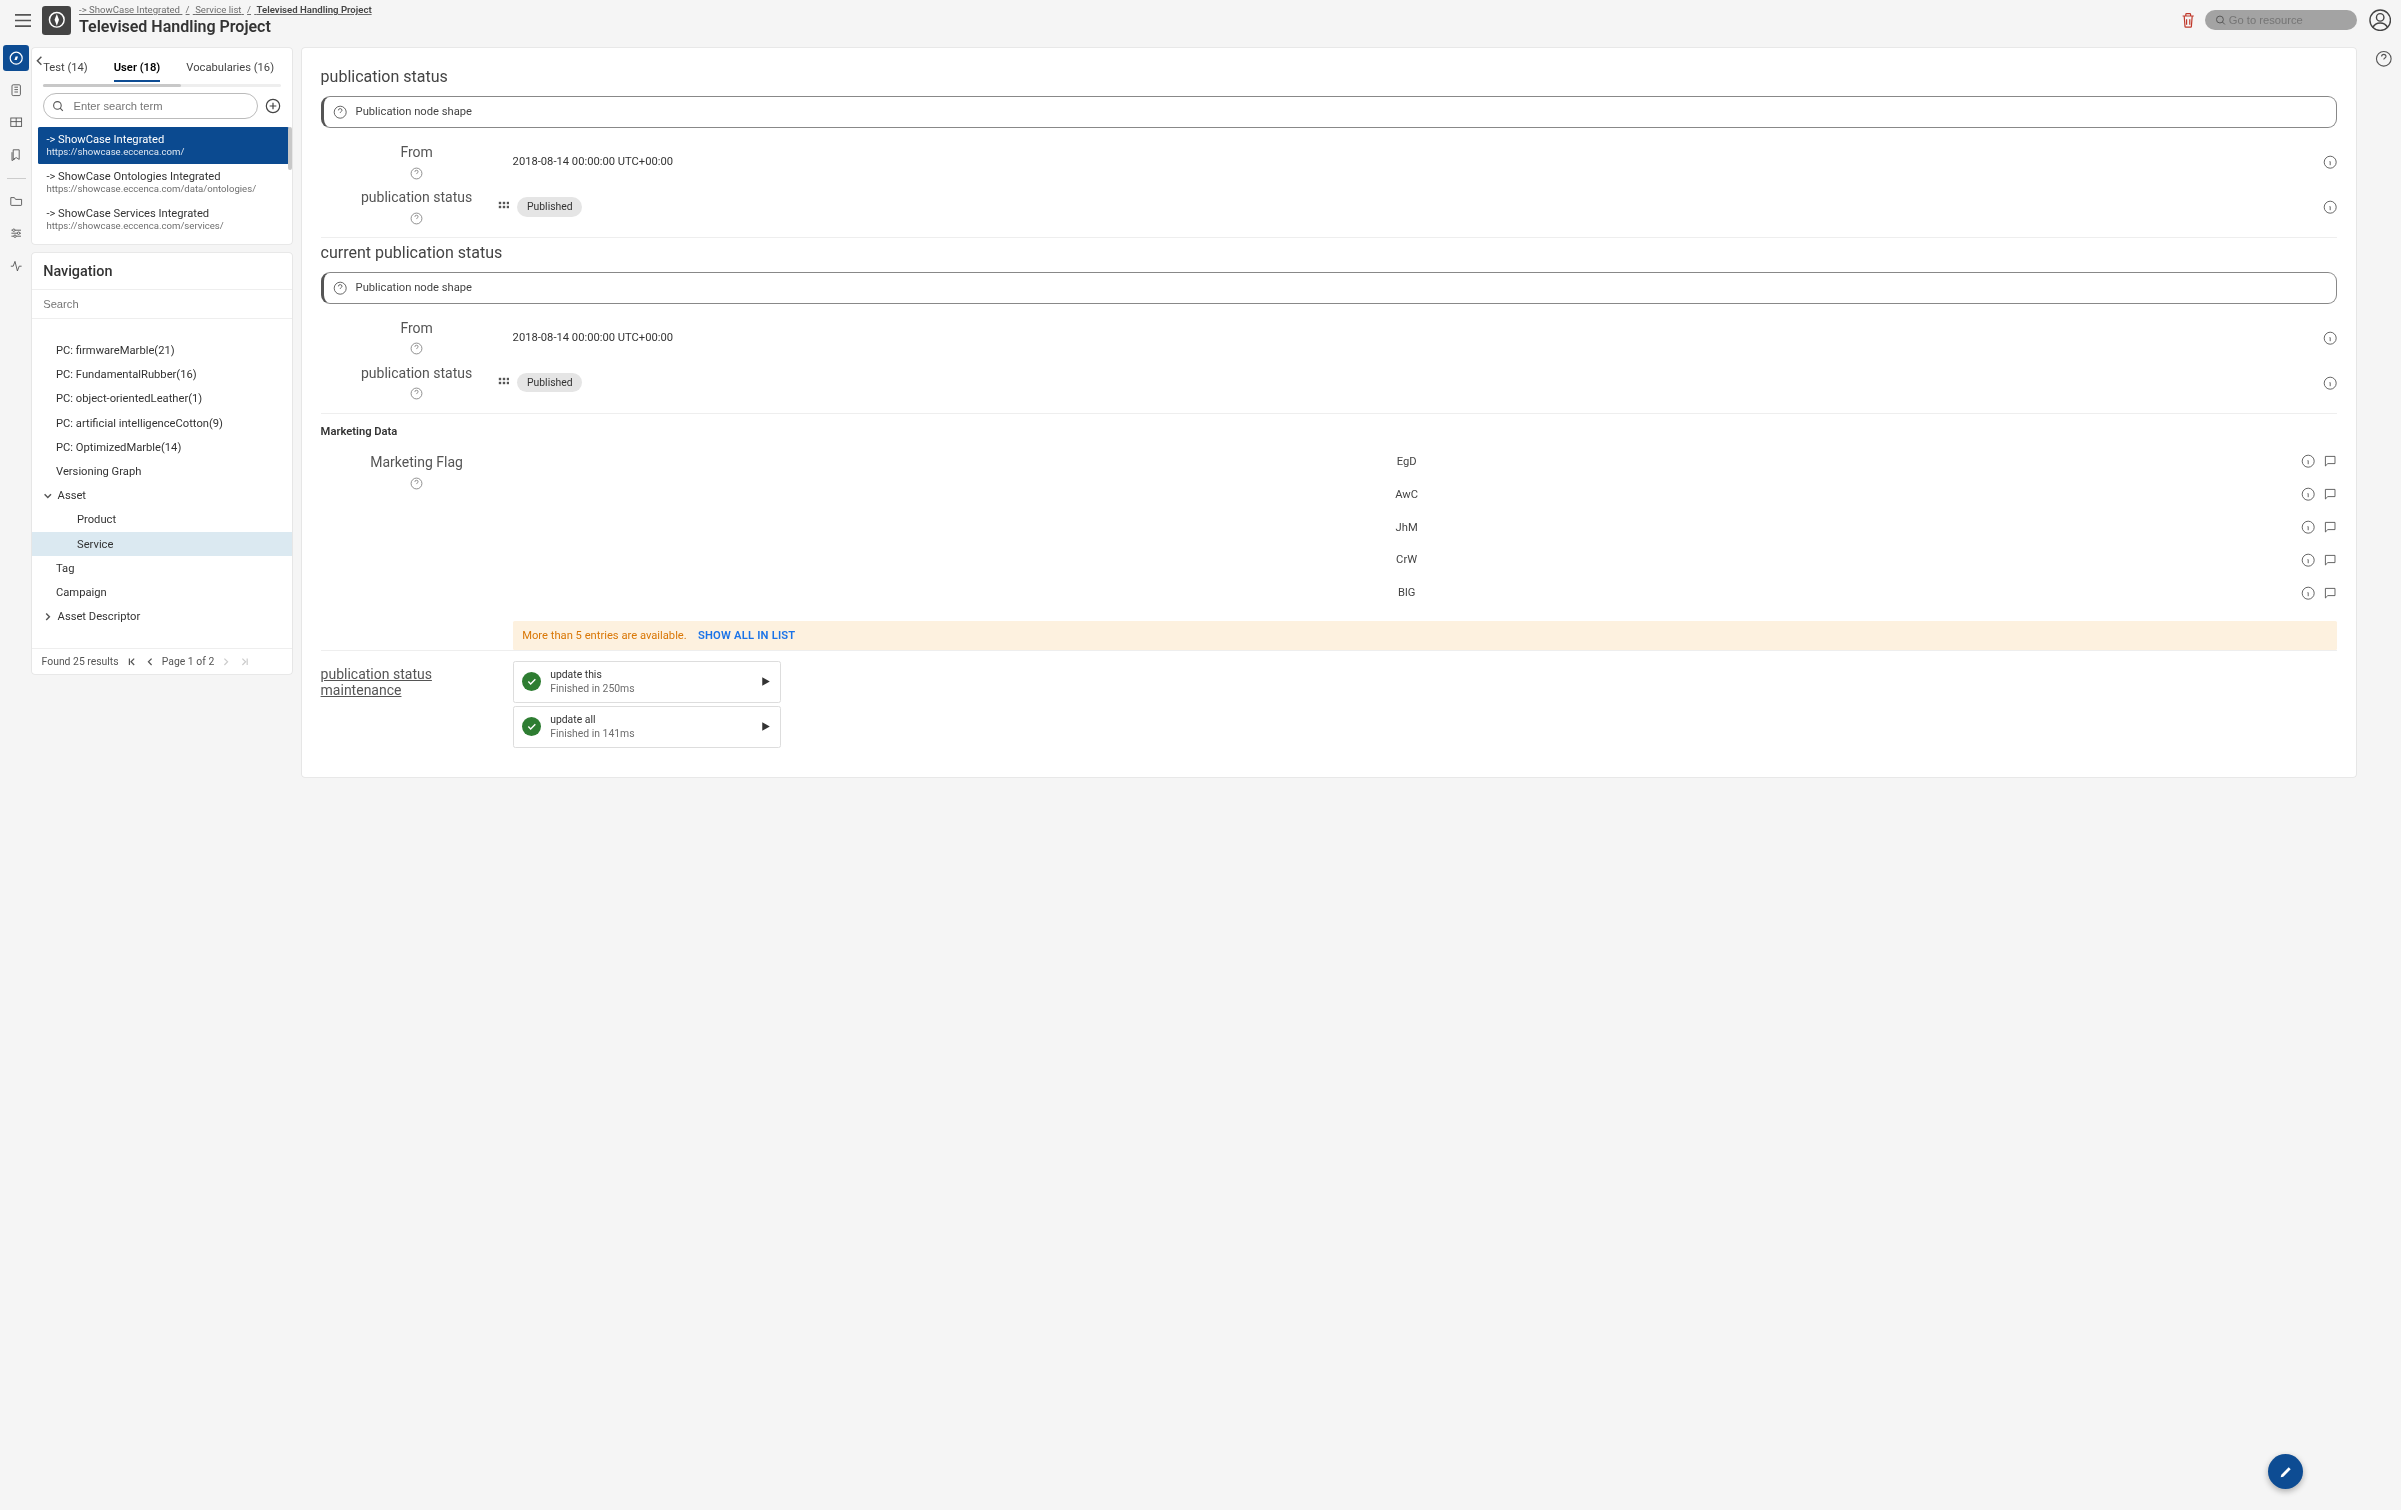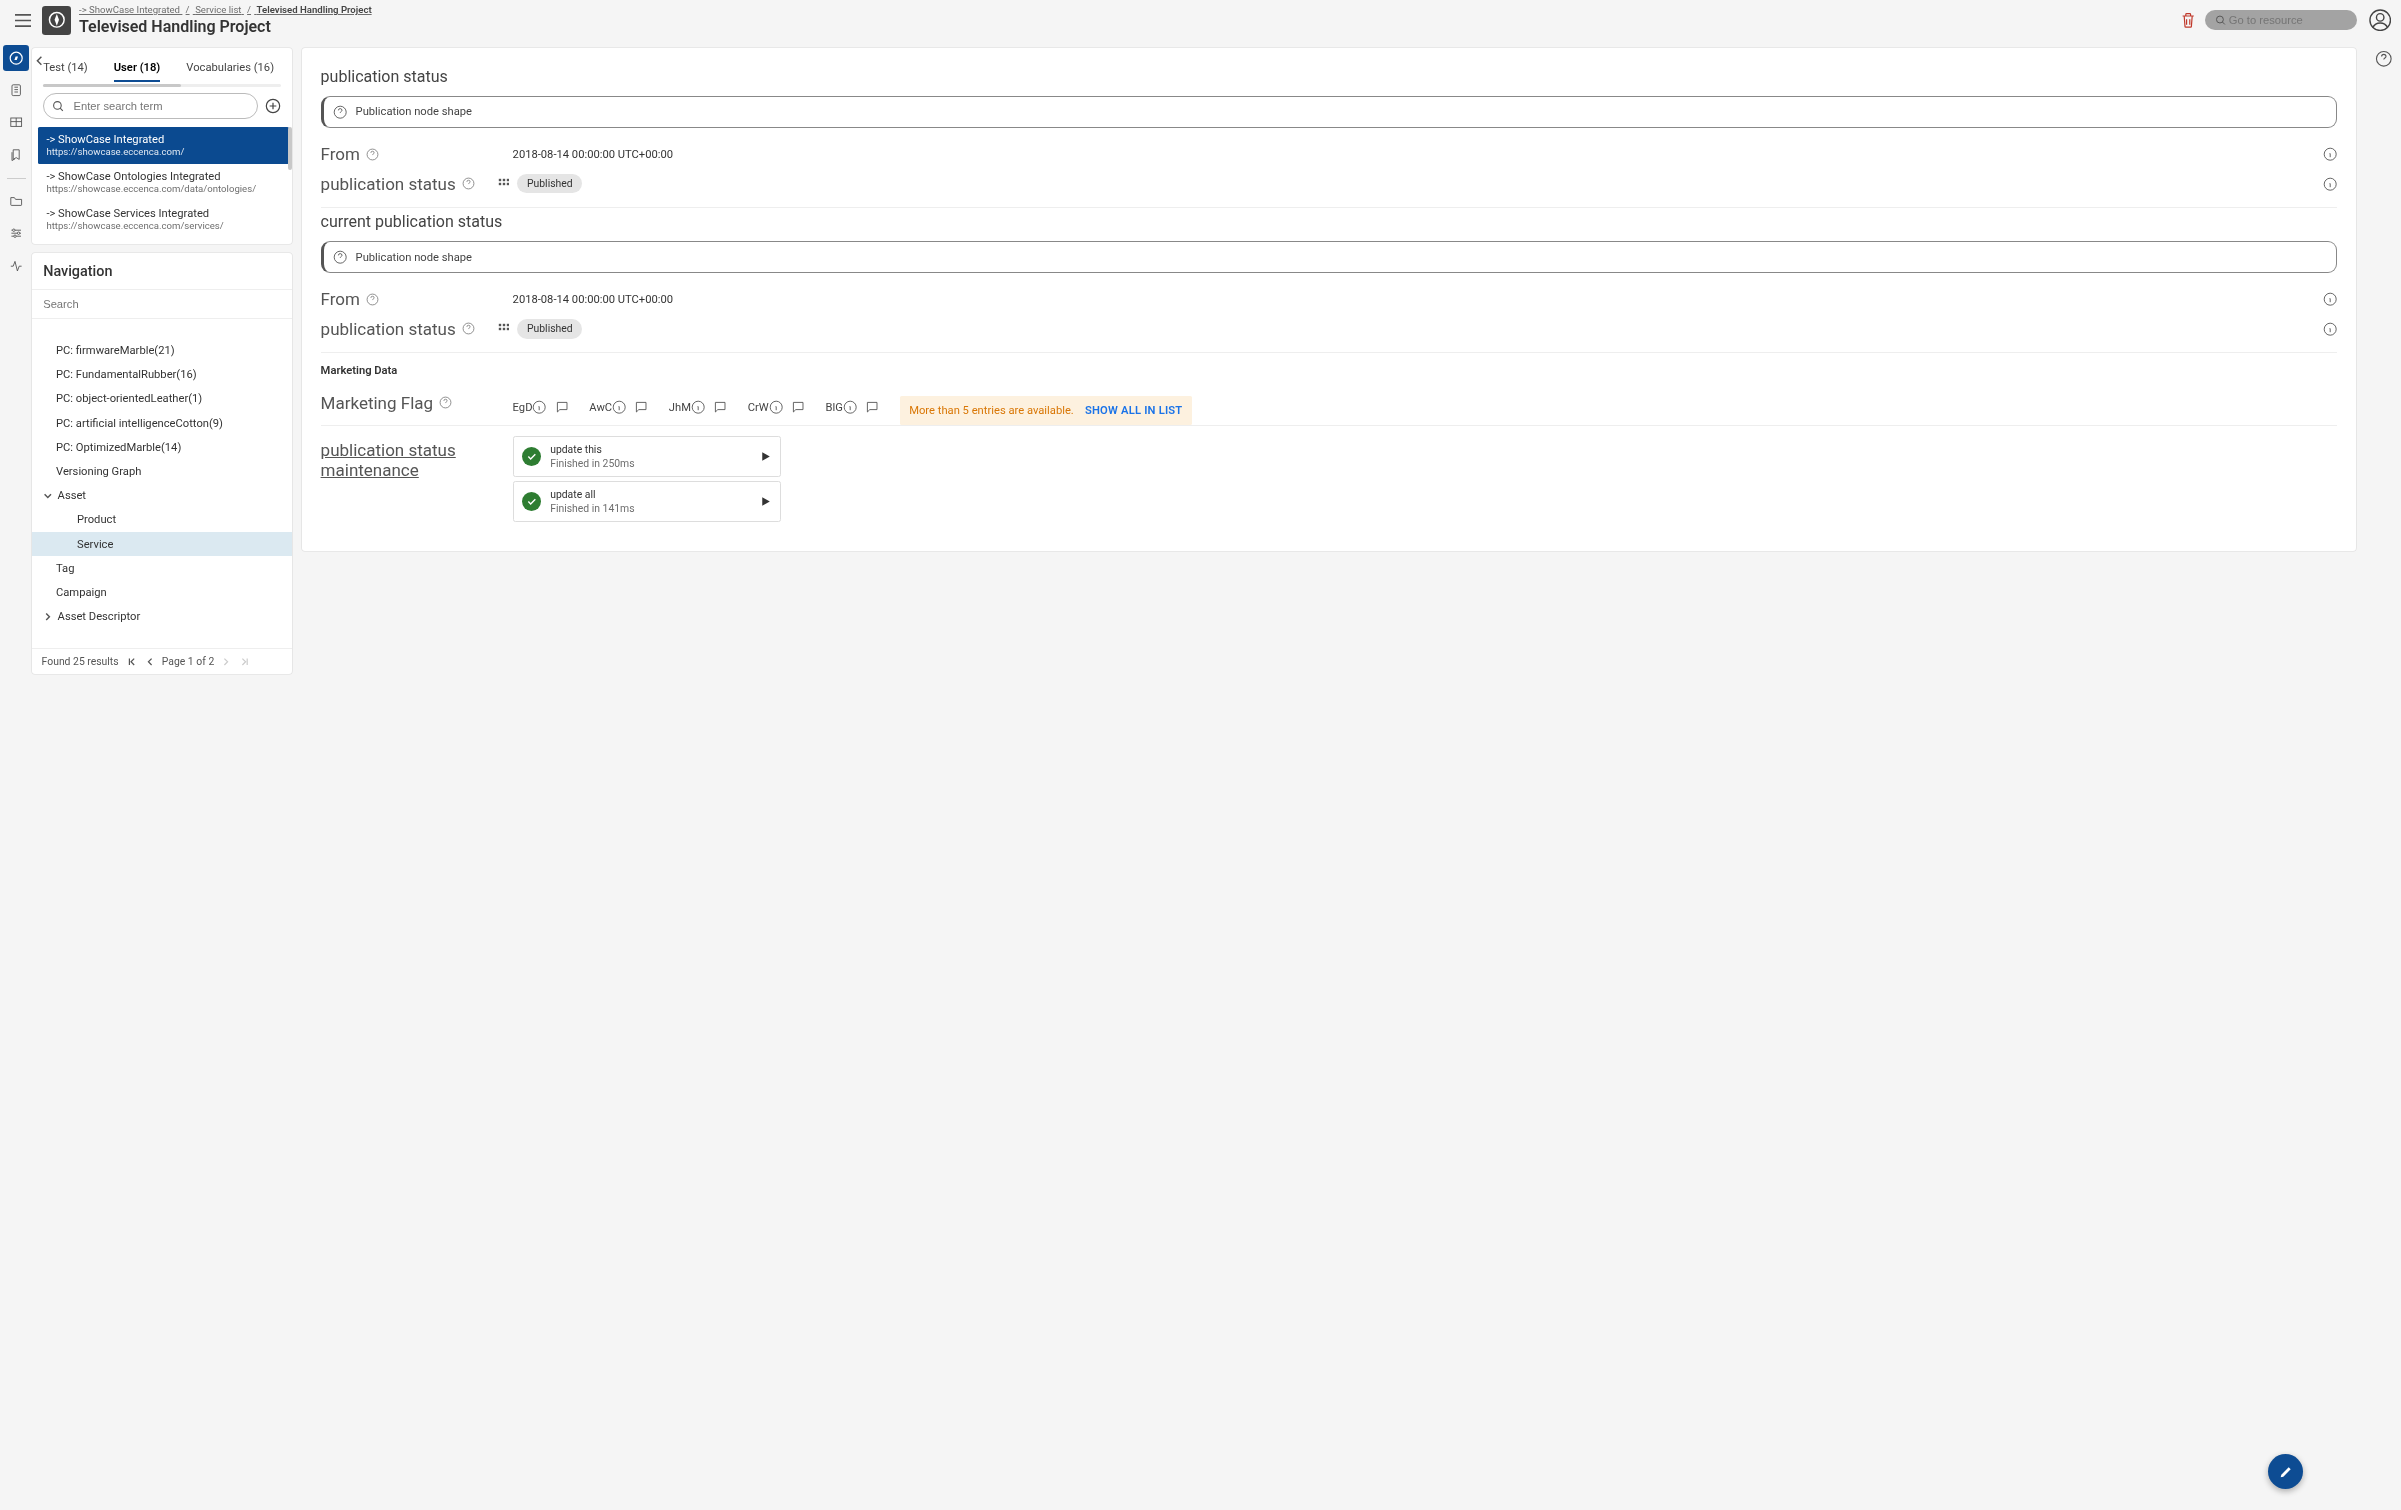--- a/index.html
+++ b/index.html
@@ -77,29 +77,29 @@
   .pager{border-top:0.8px solid #eee;padding:6.4px 9.6px;display:flex;align-items:center;gap:6.4px;font-size:10.4px;color:#555;}
   .pager .pager-btn{cursor:pointer;padding:1.6px;color:#888;}
   .pager .pager-btn.disabled{color:#ccc;cursor:default;}
 
   
   .center{flex:1;padding:8px 9.6px;}
   .content-panel{background:var(--panel);border-radius:3.2px;box-shadow:0 0 0 0.8px #e3e3e3;padding:14.4px 19px 24px 19px;}
   .section-title{font-size:16px;font-weight:400;margin:4.8px 0 9.6px 0;color:#444;}
   .node-shape{border:0.8px solid #888;border-left:3.2px solid #555;border-radius:9px;padding:8px 9.6px;display:flex;align-items:center;gap:8px;color:#444;margin-bottom:11.2px;}
   .prop-row{display:flex;align-items:center;padding:4.8px 0;min-height:29px;}
-  .prop-label{width:192px;color:#555;display:flex;align-items:center;gap:6.4px;font-size:17px;}
+  .prop-label{width:192px;color:#555;display:flex;align-items:center;gap:6.4px;font-size:14px;flex-direction:column;}
   .prop-value{flex:1;display:flex;align-items:center;gap:8px;}
   .prop-icons{display:flex;align-items:center;gap:8px;margin-left:auto;}
   .prop-block{border-bottom:0.8px solid #eee;padding-bottom:8px;margin-bottom:4.8px;}
   .chip{background:var(--chip-bg);border-radius:11.2px;padding:3.2px 9.6px;font-size:10.4px;}
   .subhead{font-weight:600;margin:11.2px 0 8px 0;color:#333;}
   .flag-row{display:flex;align-items:center;padding:3.2px 0;}
   .flag-row .val{flex:1;color:#444;}
-  .flag-list{flex:1;display:flex;flex-direction:row;gap:20px;text-align:center;}
+  .flag-list{flex:1;display:flex;flex-direction:column;gap:12px;text-align:center;}
   .warn-row{background:var(--warn-bg);margin-top:6.4px;padding:8px 9.6px;display:flex;align-items:center;gap:11.2px;border-radius:1.6px;}
   .warn-text{color:var(--orange);}
   .show-all{color:var(--accent);font-weight:600;letter-spacing:0.2px;cursor:pointer;}
   .maint-list{flex:1;display:flex;flex-direction:column;gap:3.2px;max-width:268px;}
   .maint-item{border:0.8px solid #ddd;border-radius:2.4px;padding:6.4px 8px;display:flex;align-items:center;gap:9.6px;}
   .check-circle{width:19px;height:19px;border-radius:50%;background:var(--green);display:flex;align-items:center;justify-content:center;}
   .maint-text{display:flex;flex-direction:column;line-height:1.3;font-size:10.4px;flex:1;}
   .maint-text .sub{color:var(--muted);}
   .play{cursor:pointer;}
 

